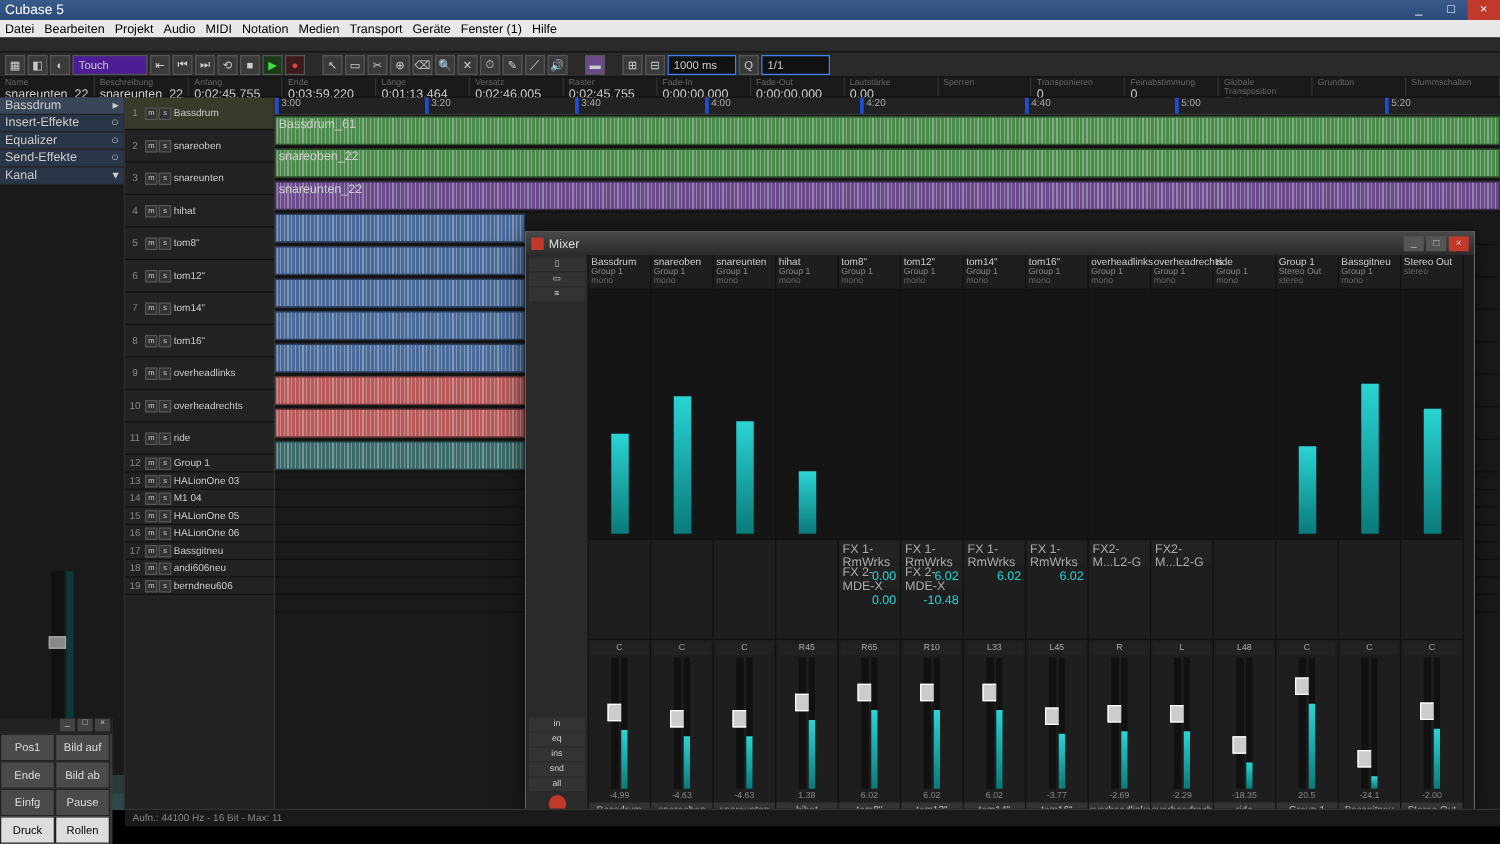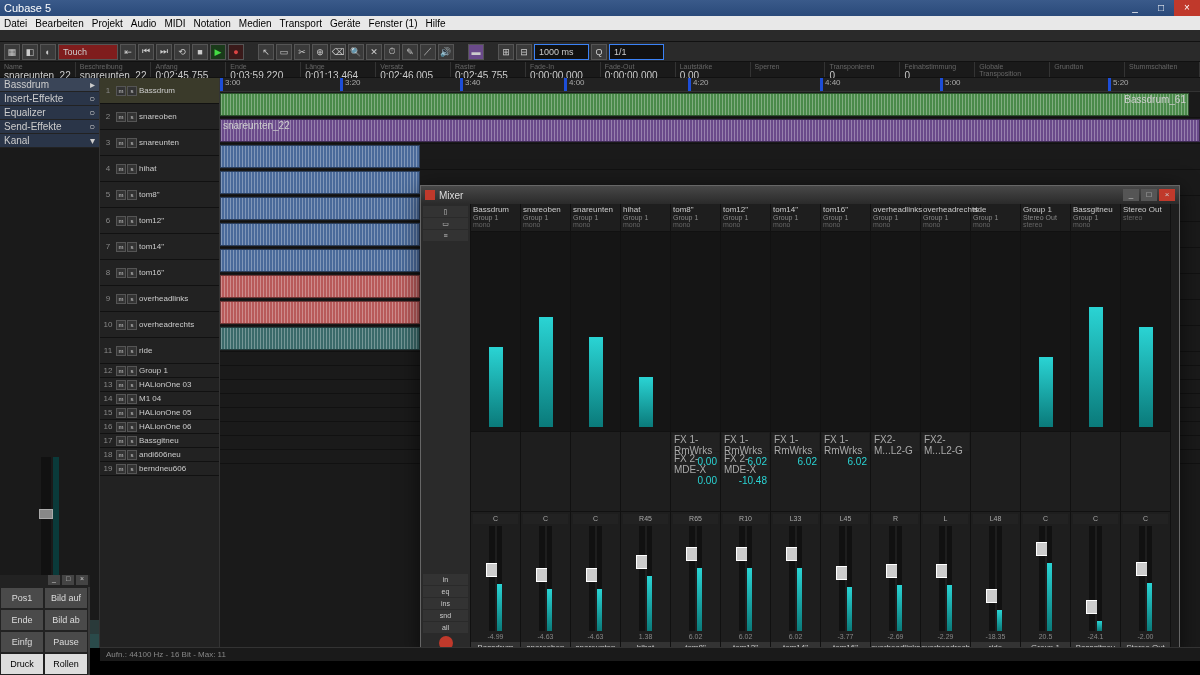--- a/index.html
+++ b/index.html
@@ -9,21 +9,21 @@
 .titlebar .winbtns{position:absolute;right:0;top:0;display:flex}
 .titlebar .winbtns div{width:26px;height:16px;text-align:center;line-height:16px;color:#fff;cursor:pointer}
 .titlebar .winbtns .close{background:#c0392b}
 .menubar{height:14px;background:#e8e8e8;display:flex;padding:0 4px;gap:8px;align-items:center}
 .menubar span{color:#000;font-size:10px;cursor:pointer}
 .tabbar{height:12px;background:#2a2a2a;border-bottom:1px solid #111}
 .toolbar{height:20px;background:#2a2a2a;display:flex;align-items:center;gap:2px;padding:0 4px;border-bottom:1px solid #111}
 .tbtn{width:16px;height:16px;background:#3a3a3a;border:1px solid #555;display:flex;align-items:center;justify-content:center;cursor:pointer;font-size:9px}
 .tbtn.play{background:#1a3a1a}
 .tbtn.rec{background:#3a1a1a}
-.automode{width:60px;height:16px;background:#7f1d1d;border:1px solid #555;font-size:9px;padding:0 4px;line-height:14px}
+.automode{width:60px;height:16px;background:#4c1d95;border:1px solid #555;font-size:9px;padding:0 4px;line-height:14px}
 .gridfield{width:55px;height:16px;background:#111;border:1px solid #3b82f6;font-size:9px;padding:0 4px;line-height:14px}
 .infoline{height:16px;background:#1a1a1a;display:flex;border-bottom:1px solid #111}
 .infocell{flex:1;border-right:1px solid #333;padding:1px 4px;font-size:8px;color:#888}
 .infocell .lbl{font-size:7px;color:#666}
 .main{display:flex;height:570px}
 .leftpanel{width:100px;background:#1a1a1a;border-right:1px solid #333;display:flex;flex-direction:column}
 .inserts{background:#2a3548}
 .ins-row{height:14px;border-bottom:1px solid #222;padding:0 4px;font-size:8px;line-height:14px;display:flex;justify-content:space-between;align-items:center}
 .channelstrip{flex:1;background:#1a1a1a;display:flex;flex-direction:column;align-items:center;padding:4px;position:relative}
 .fader-area{flex:1;display:flex;gap:2px;align-items:flex-end;justify-content:center;width:100%}
@@ -414,21 +414,24 @@
         <div class="tick" style="left: 120px;">3:20</div>
         <div class="tick" style="left: 240px;">3:40</div>
         <div class="tick" style="left: 344px;">4:00</div>
         <div class="tick" style="left: 468px;">4:20</div>
         <div class="tick" style="left: 600px;">4:40</div>
         <div class="tick" style="left: 720px;">5:00</div>
         <div class="tick" style="left: 888px;">5:20</div>
       </div>
     <div class="clips" id="clips">
         <div class="cliprow">
-          <div class="clip green" style="left: 0px; right: 11px; text-align: right;"><div class="wav"></div><span style="position:relative">Bassdrum_61</span></div>
+          <div class="clip green" style="left: 0px; right: 0px;"><div class="wav"></div><span style="position:relative">Bassdrum_61</span></div>
+        </div>
+        <div class="cliprow">
+          <div class="clip green" style="left: 0px; right: 0px;"><div class="wav"></div><span style="position:relative">snareoben_22</span></div>
         </div>
         <div class="cliprow">
           <div class="clip purple" style="left: 0px; right: 0px;"><div class="wav"></div><span style="position:relative">snareunten_22</span></div>
         </div>
         <div class="cliprow">
           <div class="clip blue" style="left: 0px; right: 780px;">
             <div class="wav"></div>
           </div>
         </div>
         <div class="cliprow">

